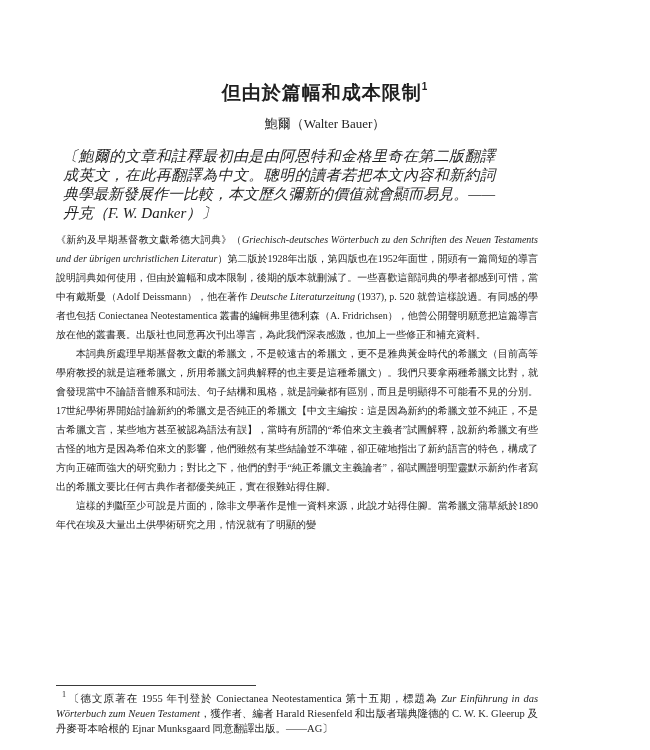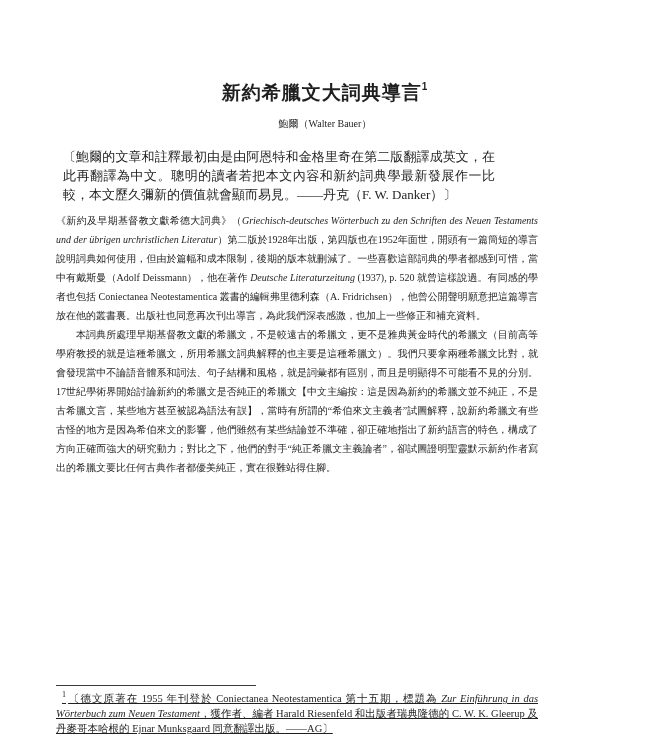--- a/index.html
+++ b/index.html
@@ -20,73 +20,74 @@
     font-size:19px;
     line-height:22px;
     font-weight:700;
     font-family:"Liberation Sans","DejaVu Sans",sans-serif;
     letter-spacing:1px;
   }
   .title sup{font-size:10px;font-weight:700;vertical-align:top;line-height:1;}
   .author{
     margin-top:12px;
     text-align:center;
-    font-size:10px;
+    font-size:13px;
     line-height:16px;
   }
   .quote{
     margin:15px 155px 0 63px;
-    font-size:13px;
+    font-size:15px;
     line-height:19px;
     text-align:justify;
+    font-style:italic;
   }
   .body-text{
     margin-top:7px;
     margin-left:56px;
     margin-right:112px;
     font-size:10px;
     line-height:19px;
   }
   .body-text p{margin:0;text-align:justify;}
   .body-text p.indent{text-indent:2em;}
   .it{font-style:italic;}
   .footnote-area{
     position:absolute;
     left:56px;
     bottom:14px;
     width:482px;
-    text-decoration:underline;
   }
   .fn-rule{
     width:200px;
     border-top:1px solid #3a3a3a;
     margin:0 0 5px 0;
   }
   .footnote{
     margin:0;
     font-size:10.5px;
     line-height:15px;
     text-align:justify;
   }
   .footnote sup{font-size:8px;vertical-align:top;line-height:1;padding:0 2px 0 6px;}
 </style>
 </head>
 <body>
 
 <div class="page">
 
-  <h1 class="title"><span>新約希臘文大詞典導言</span><sup>1</sup></h1>
+  <h1 class="title"><span>但由於篇幅和成本限制</span><sup>1</sup></h1>
 
   <div class="author">鮑爾（Walter Bauer）</div>
 
   <p class="quote"><span>〔鮑爾的文章和註釋最初由是由阿恩特和金格里奇在第二版翻譯成英文，在此再翻譯為中文。聰明的讀者若把本文內容和新約詞典學最新發展作一比較，本文歷久彌新的價值就會顯而易見。——丹克（F. W. Danker）〕</span></p>
 
   <div class="body-text">
       <p class=""><span>《新約及早期基督教文獻希德大詞典》（</span><span class="it">Griechisch-deutsches Wörterbuch zu den Schriften des Neuen Testaments und der übrigen urchristlichen Literatur</span><span>）第二版於1928年出版，第四版也在1952年面世，開頭有一篇簡短的導言說明詞典如何使用，但由於篇幅和成本限制，後期的版本就刪減了。一些喜歡這部詞典的學者都感到可惜，當中有戴斯曼（Adolf Deissmann），他在著作 </span><span class="it">Deutsche Literaturzeitung</span><span> (1937), p. 520 就曾這樣說過。有同感的學者也包括 Coniectanea Neotestamentica 叢書的編輯弗里德利森（A. Fridrichsen），他曾公開聲明願意把這篇導言放在他的叢書裏。出版社也同意再次刊出導言，為此我們深表感激，也加上一些修正和補充資料。</span></p>
       <p class="indent"><span>本詞典所處理早期基督教文獻的希臘文，不是較遠古的希臘文，更不是雅典黃金時代的希臘文（目前高等學府教授的就是這種希臘文，所用希臘文詞典解釋的也主要是這種希臘文）。我們只要拿兩種希臘文比對，就會發現當中不論語音體系和詞法、句子結構和風格，就是詞彙都有區別，而且是明顯得不可能看不見的分別。17世紀學術界開始討論新約的希臘文是否純正的希臘文【中文主編按：這是因為新約的希臘文並不純正，不是古希臘文言，某些地方甚至被認為語法有誤】，當時有所謂的“希伯來文主義者”試圖解釋，說新約希臘文有些古怪的地方是因為希伯來文的影響，他們雖然有某些結論並不準確，卻正確地指出了新約語言的特色，構成了方向正確而強大的研究動力；對比之下，他們的對手“純正希臘文主義論者”，卻試圖證明聖靈默示新約作者寫出的希臘文要比任何古典作者都優美純正，實在很難站得住腳。</span></p>
+      <p class="indent"><span>這樣的判斷至少可說是片面的，除非文學著作是惟一資料來源，此說才站得住腳。當希臘文蒲草紙於1890年代在埃及大量出土供學術研究之用，情況就有了明顯的變</span></p>
     </div>
 
   <div class="footnote-area">
     <div class="fn-rule"></div>
     <p class="footnote"><sup>1</sup><span><span>〔德文原著在 1955 年刊登於 Coniectanea Neotestamentica 第十五期，標題為 </span><span class="it">Zur Einführung in das Wörterbuch zum Neuen Testament</span><span>，獲作者、編者 Harald Riesenfeld 和出版者瑞典隆德的 C. W. K. Gleerup 及丹麥哥本哈根的 Ejnar Munksgaard 同意翻譯出版。——AG〕</span></span></p>
   </div>
 
 </div>
 
 </body></html>

